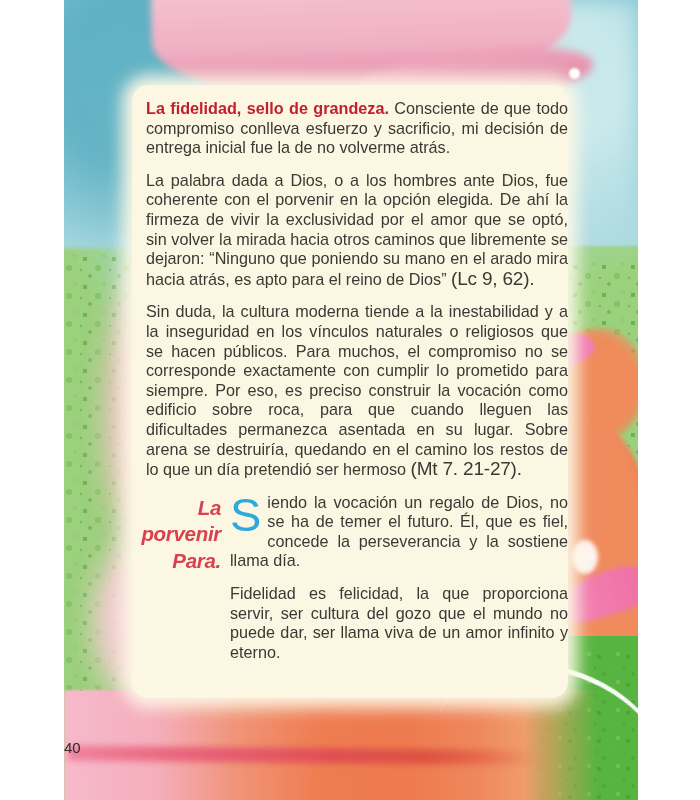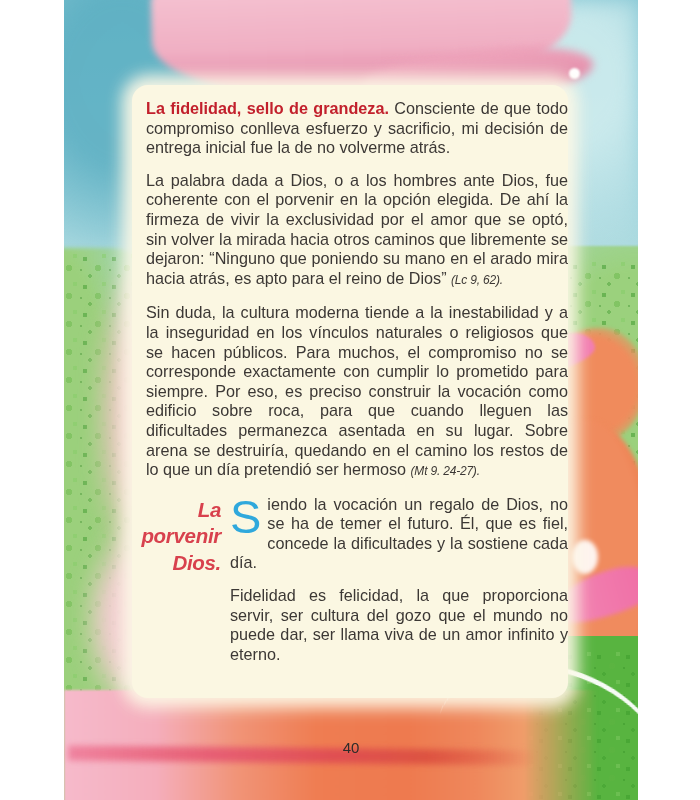--- a/index.html
+++ b/index.html
@@ -129,34 +129,34 @@
   }
   .content{
     position:absolute;left:68px;top:85px;width:436px;height:613px;
     box-sizing:border-box;padding:14px 0 0 14px;
   }
   .para{
     margin:0 0 13px 0;text-align:justify;color:#3c3835;
     font-size:16.2px;line-height:19.6px;
   }
   .lead-heading{font-weight:bold;color:#c2202c;}
-  .cite{font-size:12px;letter-spacing:-.2px;font-style:italic;}
+  .cite{font-size:19px;letter-spacing:-.2px;}
   .indent-row{display:flex;margin-top:6px;}
   .margin-col{
     flex:none;width:102px;margin-left:-27px;padding:2px 9px 0 0;
     text-align:right;color:#d8414d;font-weight:bold;font-style:italic;
     font-size:20.5px;line-height:26.5px;letter-spacing:-.3px;
   }
   .text-col{flex:1;min-width:0;}
   .dropcap{
     float:left;color:#2fa8dc;font-size:47px;line-height:36px;
     padding:4px 6px 0 0;font-weight:400;
   }
   .pagenum{
-    position:absolute;left:0;right:0;top:739px;text-align:center;
+    position:absolute;left:0;right:0;top:739px;
     color:#2e2c2a;font-size:15px;
   }
 </style>
 </head>
 <body>
 
 <div class="artwork">
   <div class="layer sky"></div>
   <div class="layer sky-blotch1"></div>
   <div class="layer sky-blotch2"></div>
@@ -187,32 +187,32 @@
     <p class="para">
       <span class="lead-heading">La fidelidad, sello de grandeza.</span>
       <span>Consciente de que todo compromiso conlleva esfuerzo y sacrificio, mi decisión de entrega inicial fue la de no volverme atrás.</span>
     </p>
     <p class="para">
       <span>La palabra dada a Dios, o a los hombres ante Dios, fue coherente con el porvenir en la opción elegida. De ahí la firmeza de vivir la exclusividad por el amor que se optó, sin volver la mirada hacia otros caminos que libremente se dejaron: “Ninguno que poniendo su mano en el arado mira hacia atrás, es apto para el reino de Dios”</span>
       <span class="cite">(Lc 9, 62).</span>
     </p>
     <p class="para">
       <span>Sin duda, la cultura moderna tiende a la inestabilidad y a la inseguridad en los vínculos naturales o religiosos que se hacen públicos. Para muchos, el compromiso no se corresponde exactamente con cumplir lo prometido para siempre. Por eso, es preciso construir la vocación como edificio sobre roca, para que cuando lleguen las dificultades permanezca asentada en su lugar. Sobre arena se destruiría, quedando en el camino los restos de lo que un día pretendió ser hermoso</span>
-      <span class="cite">(Mt 9. 24-27).</span>
+      <span class="cite">(Mt 7. 21-27).</span>
     </p>
 
     <div class="indent-row">
       <div class="margin-col">
         <div>La porvenir</div>
-        <div>Dios.</div>
+        <div>Para.</div>
       </div>
       <div class="text-col">
         <p class="para">
           <span class="dropcap">S</span>
-          <span>iendo la vocación un regalo de Dios, no se ha de temer el futuro. Él, que es fiel, concede la dificultades y la sostiene cada día.</span>
+          <span>iendo la vocación un regalo de Dios, no se ha de temer el futuro. Él, que es fiel, concede la perseverancia y la sostiene llama día.</span>
         </p>
         <p class="para">Fidelidad es felicidad, la que proporciona servir, ser cultura del gozo que el mundo no puede dar, ser llama viva de un amor infinito y eterno.</p>
       </div>
     </div>
   </div>
 
   <div class="pagenum">40</div>
 </div>
 
 </body></html>

